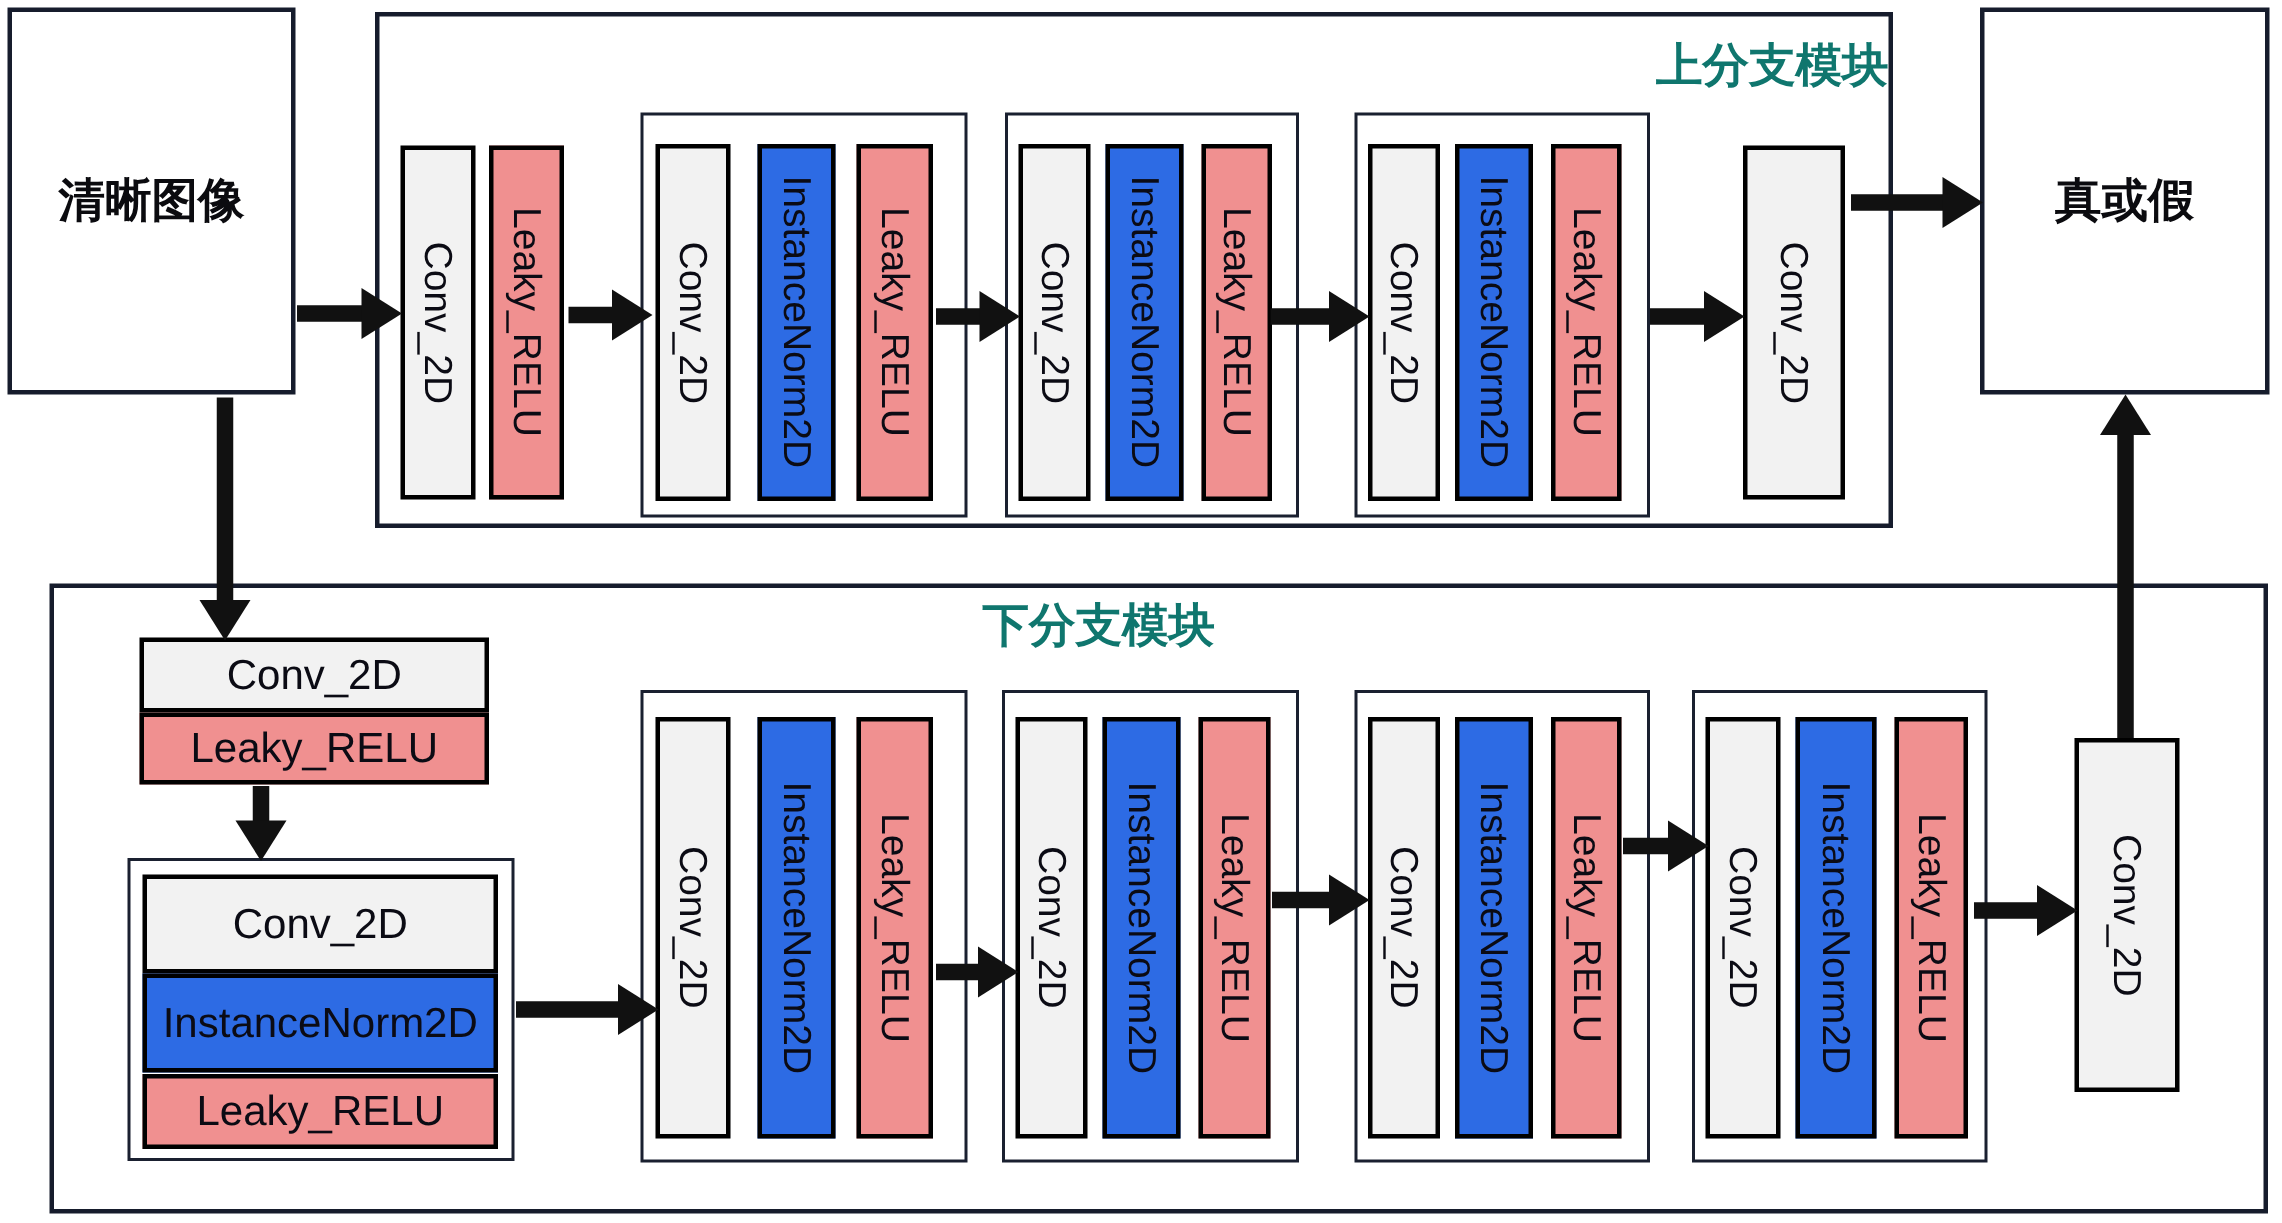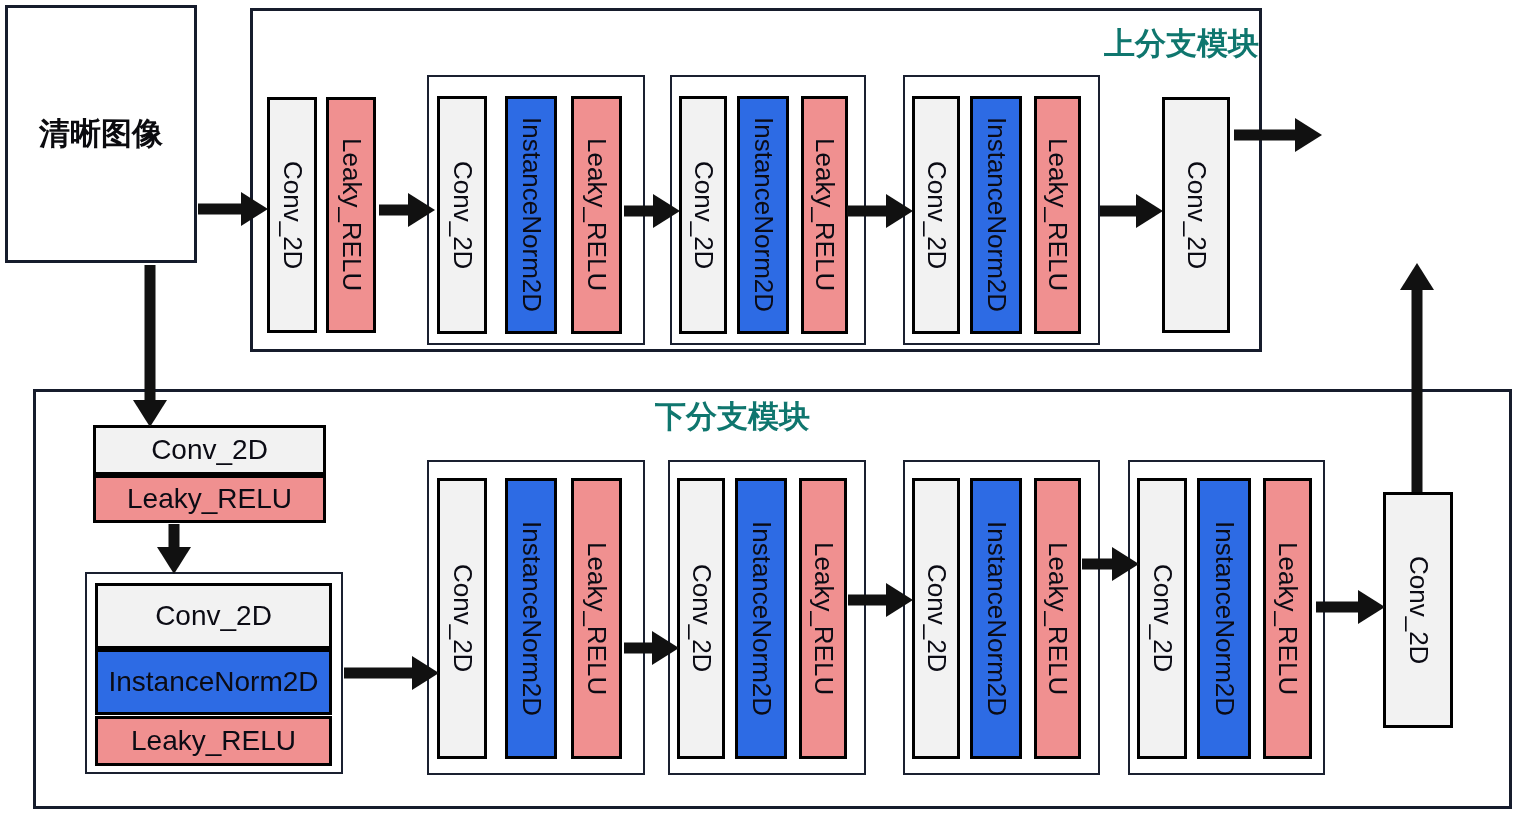--- a/index.html
+++ b/index.html
@@ -45,20 +45,23 @@
 <div class="canvas">
 
   <div class="ob" style="left:5px;top:5px;width:192px;height:258px;display:flex;flex-direction:column;align-items:center;justify-content:center;row-gap:78px;">
     <div class="bigzh">清晰图像</div>
   </div>
 
   <div class="ob" style="left:250px;top:8px;width:1012px;height:344px;">
     <div class="title" style="left:0;right:0;top:12px;">上分支模块</div>
   </div>
 
+  <div class="ob" style="left:1320px;top:5px;width:193px;height:258px;display:flex;align-items:center;justify-content:center;">
+    <div class="bigzh">真或假</div>
+  </div>
 
   <div class="ob" style="left:33px;top:389px;width:1479px;height:420px;"></div>
   <div class="title" style="left:490px;top:396px;width:320px;">下分支模块</div>
 
   <div class="vb conv" style="left:267px;top:97px;width:50px;height:236px;">
     <span>Conv_2D</span>
     </div>
   <div class="vb leaky" style="left:326px;top:97px;width:50px;height:236px;">
     <span>Leaky_RELU</span>
     </div>

